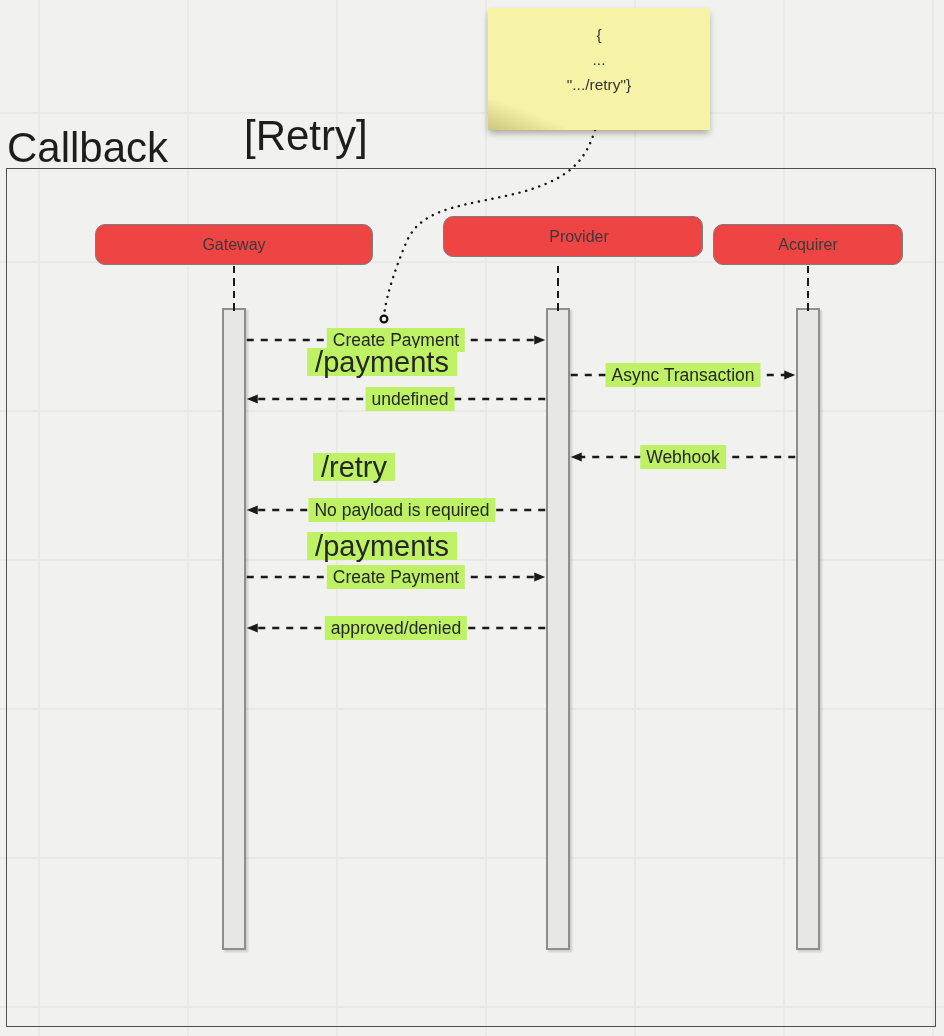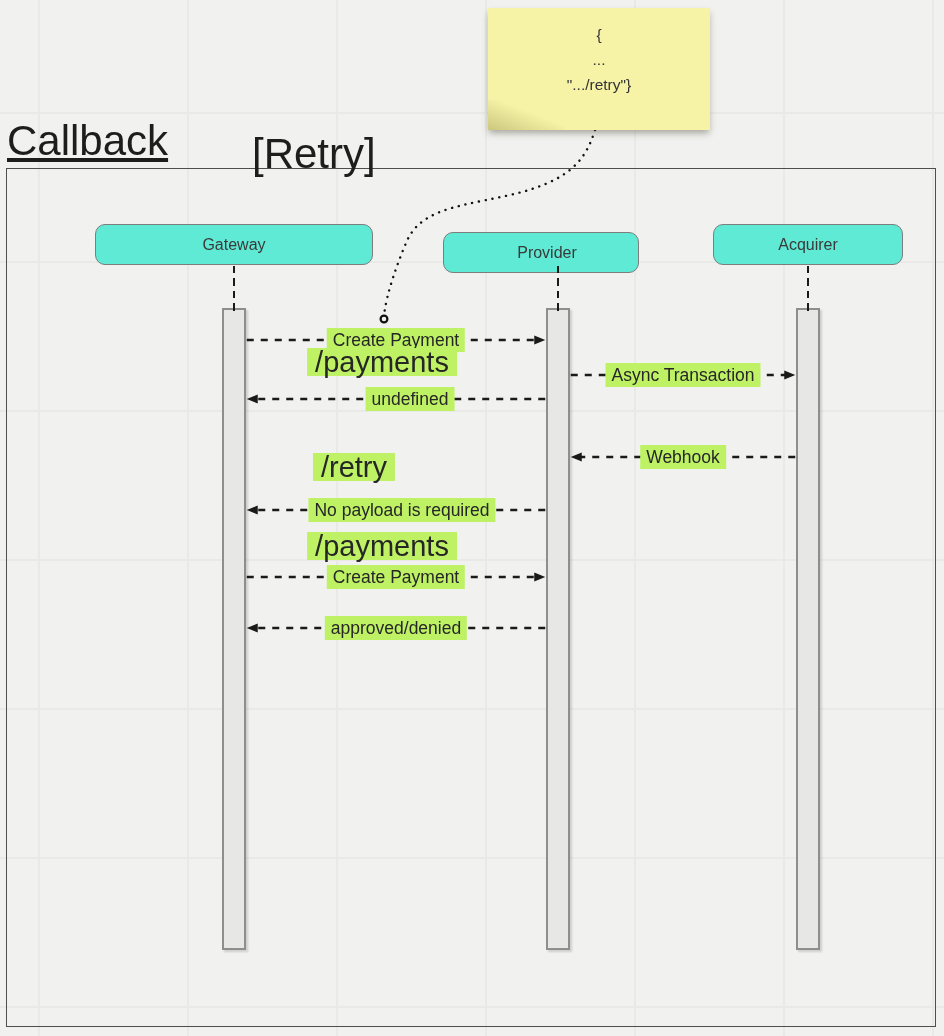--- a/index.html
+++ b/index.html
@@ -13,27 +13,27 @@
     background-size:149px 149px;
     background-position:38px 112px;
   }
   .stage{position:absolute;inset:0;}
   .frame{
     position:absolute;left:6px;top:168px;width:928px;height:857px;
     border:1.6px solid #4e4e4e;z-index:1;background:transparent;
   }
   .title{position:absolute;top:110px;left:0;z-index:5;color:#1d1d1d;
     font-size:42px;line-height:52px;white-space:nowrap;}
-  .title .t1{position:absolute;left:7px;top:5px;text-decoration:underline;}
-  .title .t2{position:absolute;left:252px;top:0;margin-top:18px;}
+  .title .t1{position:absolute;left:7px;top:12px;}
+  .title .t2{position:absolute;left:244px;top:0;}
   #connector-svg,#arrows-svg{position:absolute;left:0;top:0;z-index:2;}
   #arrows-svg{z-index:4;}
   .actor-box{
     position:absolute;z-index:3;height:41px;box-sizing:border-box;
-    border:1.4px solid #7d7d7d;border-radius:10px;background:#5eead4;
+    border:1.4px solid #7d7d7d;border-radius:10px;background:#ef4444;
     display:flex;align-items:center;justify-content:center;
     font-size:16px;color:#3a3a3a;
   }
   .lifeline{
     position:absolute;z-index:4;width:2.6px;
     background:repeating-linear-gradient(to bottom,#1a1a1a 0 7px,transparent 7px 12.5px);
   }
   .activation-bar{
     position:absolute;z-index:3;width:23.5px;box-sizing:border-box;
     background:#e7e7e5;border:2px solid #8e8e8e;
@@ -74,21 +74,21 @@
     <path d="M 595 130 C 588 153 577 168 556 179 C 528 194 492 198 463 205 C 434 212 415 221 406 243 C 396 267 387 293 384.5 312" fill="none" stroke="#111" stroke-width="2.4" stroke-dasharray="0.1 6.8" stroke-linecap="round"></path>
     <circle cx="384" cy="319" r="3.4" fill="#f1f1ef" stroke="#111" stroke-width="2.2"></circle>
   </svg>
 
   <div id="actors">
       <div class="actor-box" style="left: 95px; top: 224px; width: 278px;">
         <span>Gateway</span>
       </div>
       <div class="lifeline" style="left: 232.7px; top: 266px; height: 48px;"></div>
       <div class="activation-bar" style="left: 222.25px; top: 308px; height: 642px;"></div>
-      <div class="actor-box" style="left: 443px; top: 232px; width: 196px; padding-left: 12px;">
+      <div class="actor-box" style="left: 443px; top: 216px; width: 260px; padding-left: 12px;">
         <span>Provider</span>
       </div>
       <div class="lifeline" style="left: 556.7px; top: 266px; height: 48px;"></div>
       <div class="activation-bar" style="left: 546.25px; top: 308px; height: 642px;"></div>
       <div class="actor-box" style="left: 713px; top: 224px; width: 190px;">
         <span>Acquirer</span>
       </div>
       <div class="lifeline" style="left: 806.7px; top: 266px; height: 48px;"></div>
       <div class="activation-bar" style="left: 796.25px; top: 308px; height: 642px;"></div>
     </div>

